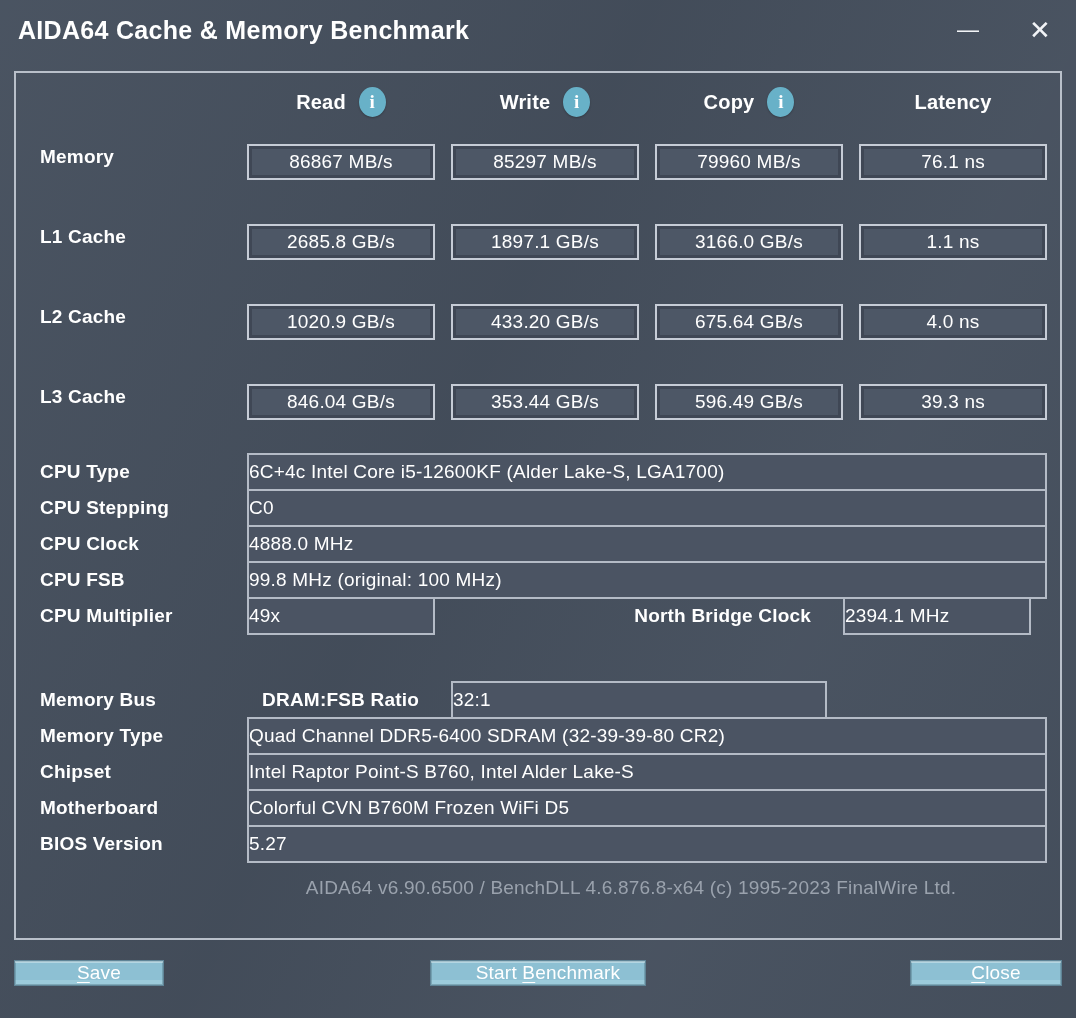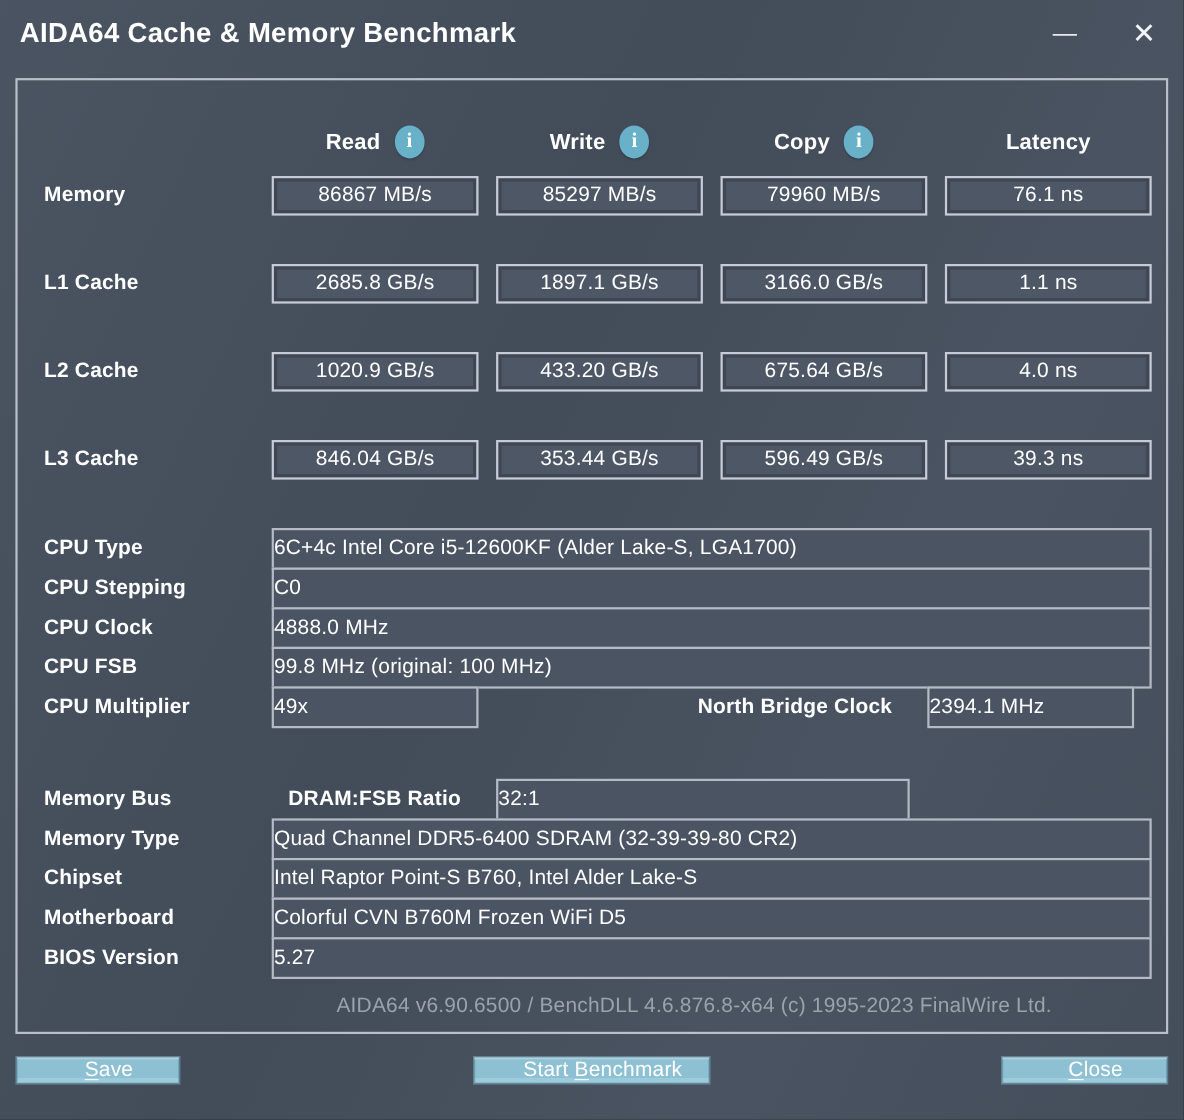--- a/index.html
+++ b/index.html
@@ -52,21 +52,21 @@
   .row-label{
     padding-left:24px; font-size:19px; font-weight:700;
     white-space:nowrap; letter-spacing:0.2px;
   }
   .mid-label{
     font-size:19px; font-weight:700; text-align:right; padding-right:16px;
     white-space:nowrap; letter-spacing:0.2px;
   }
 
   
-  .header-row{ margin-top:41px; height:30px;text-align:center; }
+  .header-row{ margin-top:14px; height:30px;text-align:center; }
   .head-cell{
     display:flex; align-items:center; justify-content:center; gap:13px;
     font-size:20px; font-weight:700; letter-spacing:0.2px;
   }
   .info-icon{
     width:27px; height:30px; border-radius:50%;
     background:#68b1c8;
     display:flex; align-items:center; justify-content:center;
     color:#ffffff; font-size:19px; font-weight:700;
     font-family:"Liberation Serif", serif;
@@ -75,21 +75,21 @@
   }
 
   
   .bench-row{ height:36px; }
   .bench-box{
     height:36px;
     background:#4d5766;
     border:2px solid #c6ccd6;
     box-shadow:inset 0 0 0 3px #3f4755;
     display:flex; align-items:center; justify-content:center;
-    font-size:19px; letter-spacing:0.2px;
+    font-size:19px; letter-spacing:0.2px;margin-top:11px;
   }
   .mt16{ margin-top:16px; }
   .mt44{ margin-top:44px; }
   .mt46{ margin-top:46px; }
 
   
   .info-row{ height:38px; }
   .stack .info-row + .info-row{ margin-top:-2px; }
   .info-box{
     height:38px;

